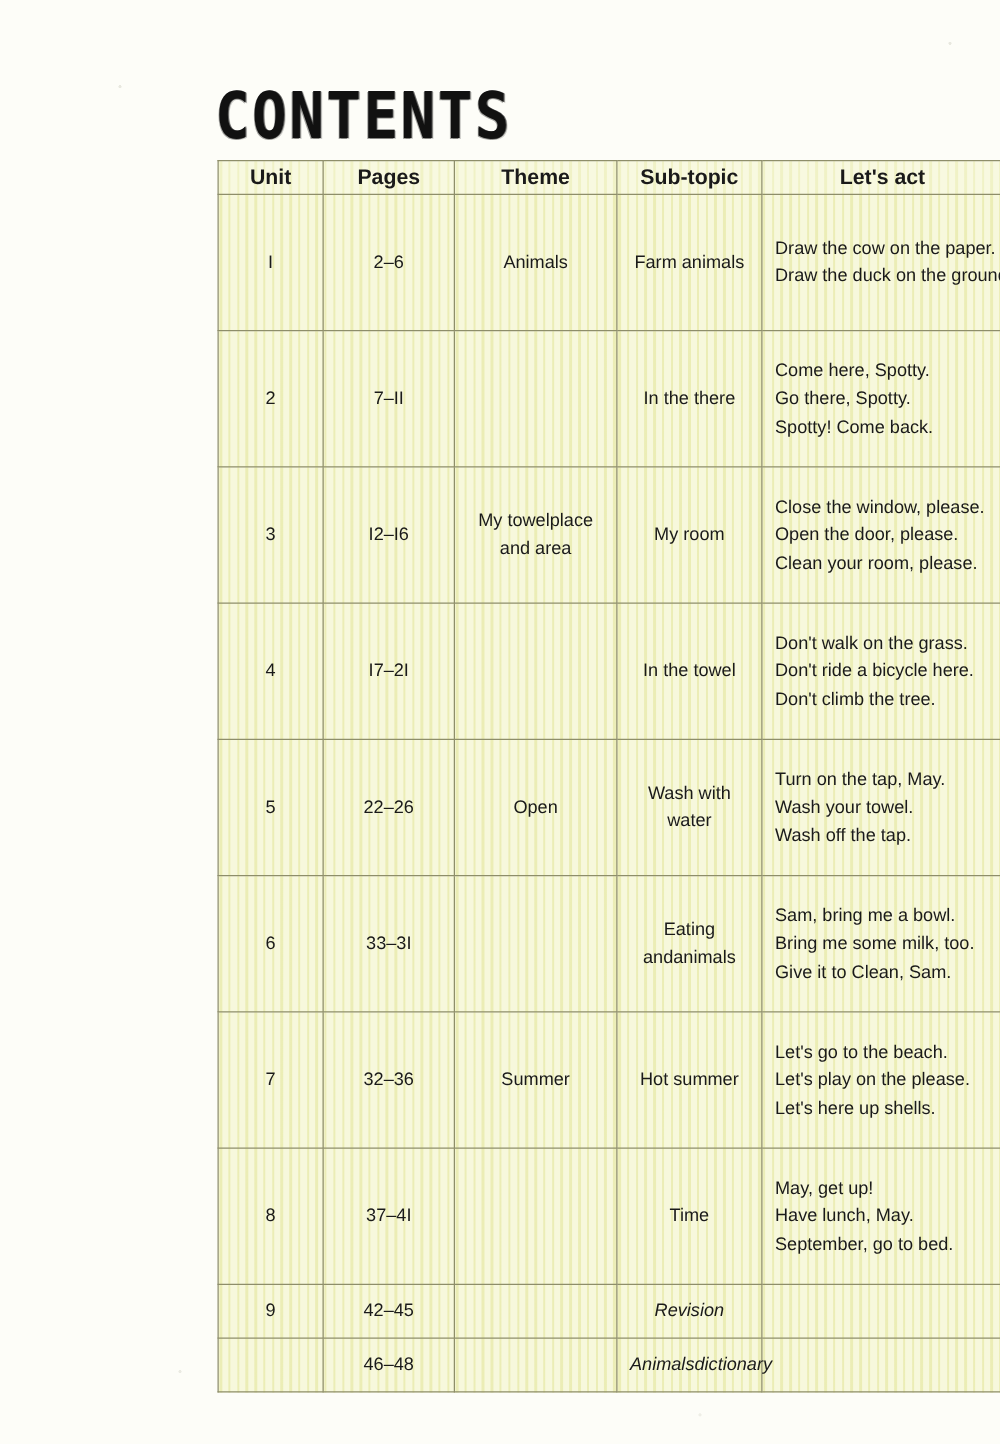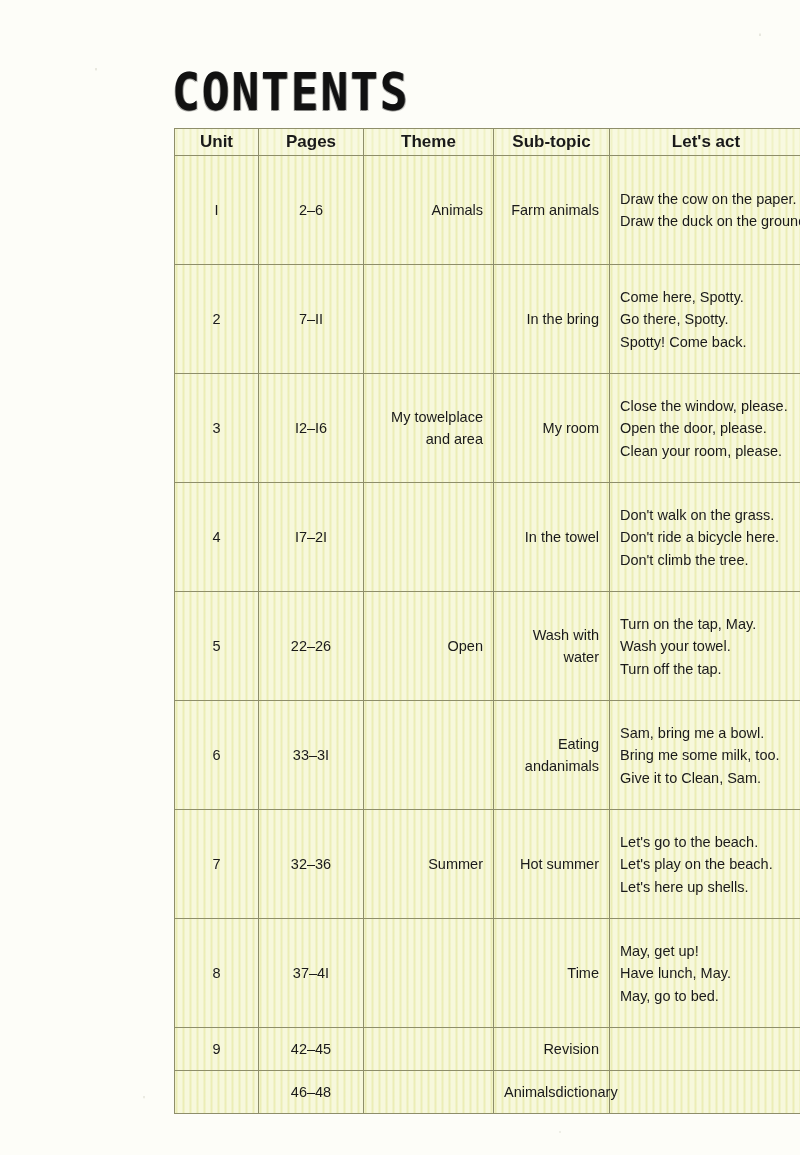--- a/index.html
+++ b/index.html
@@ -86,32 +86,32 @@
   col.c-unit { width: 84px; }
   col.c-pages { width: 105px; }
   col.c-theme { width: 130px; }
   col.c-sub { width: 116px; }
   col.c-act { width: 193px; }
 
   td.unit, td.pages {
     text-align: center;
   }
   td.theme, td.sub {
-    text-align: right;
+    text-align: center;
   }
   td.act {
     text-align: left;
     white-space: nowrap;
     padding-left: 12px;
     overflow: visible;
   }
   td.act .line { display: block; }
   .rowtall td { height: 96px; }
   .rowshort td { height: 30px; padding-top: 4px; padding-bottom: 4px; }
-  .rowshort td.sub { line-height: 1.25; }
+  .rowshort td.sub { line-height: 1.25; font-style: italic; }
 </style>
 </head>
 <body>
 
 <div class="page-noise"></div>
 
 <div class="title">CONTENTS</div>
 
 <div class="table-wrap">
   <table class="contents">
@@ -139,21 +139,21 @@
           <td class="sub"><span class="line">Farm animals</span></td>
           <td class="act">
             <span class="line">Draw the cow on the paper.</span>
             <span class="line">Draw the duck on the ground.</span>
           </td>
         </tr>
         <tr class="rowtall">
           <td class="unit">2</td>
           <td class="pages">7–II</td>
           <td class="theme"></td>
-          <td class="sub"><span class="line">In the bring</span></td>
+          <td class="sub"><span class="line">In the there</span></td>
           <td class="act">
             <span class="line">Come here, Spotty.</span>
             <span class="line">Go there, Spotty.</span>
             <span class="line">Spotty! Come back.</span>
           </td>
         </tr>
         <tr class="rowtall">
           <td class="unit">3</td>
           <td class="pages">I2–I6</td>
           <td class="theme"><span class="line">My towel</span><span class="line">place and area</span></td>
@@ -176,54 +176,54 @@
           </td>
         </tr>
         <tr class="rowtall">
           <td class="unit">5</td>
           <td class="pages">22–26</td>
           <td class="theme"><span class="line">Open</span></td>
           <td class="sub"><span class="line">Wash with water</span></td>
           <td class="act">
             <span class="line">Turn on the tap, May.</span>
             <span class="line">Wash your towel.</span>
-            <span class="line">Turn off the tap.</span>
+            <span class="line">Wash off the tap.</span>
           </td>
         </tr>
         <tr class="rowtall">
           <td class="unit">6</td>
           <td class="pages">33–3I</td>
           <td class="theme"></td>
           <td class="sub"><span class="line">Eating and</span><span class="line">animals</span></td>
           <td class="act">
             <span class="line">Sam, bring me a bowl.</span>
             <span class="line">Bring me some milk, too.</span>
             <span class="line">Give it to Clean, Sam.</span>
           </td>
         </tr>
         <tr class="rowtall">
           <td class="unit">7</td>
           <td class="pages">32–36</td>
           <td class="theme"><span class="line">Summer</span></td>
           <td class="sub"><span class="line">Hot summer</span></td>
           <td class="act">
             <span class="line">Let's go to the beach.</span>
-            <span class="line">Let's play on the beach.</span>
+            <span class="line">Let's play on the please.</span>
             <span class="line">Let's here up shells.</span>
           </td>
         </tr>
         <tr class="rowtall">
           <td class="unit">8</td>
           <td class="pages">37–4I</td>
           <td class="theme"></td>
           <td class="sub"><span class="line">Time</span></td>
           <td class="act">
             <span class="line">May, get up!</span>
             <span class="line">Have lunch, May.</span>
-            <span class="line">May, go to bed.</span>
+            <span class="line">September, go to bed.</span>
           </td>
         </tr>
         <tr class="rowshort">
           <td class="unit">9</td>
           <td class="pages">42–45</td>
           <td class="theme"></td>
           <td class="sub"><span class="line">Revision</span></td>
           <td class="act"></td>
         </tr>
         <tr class="rowshort">

